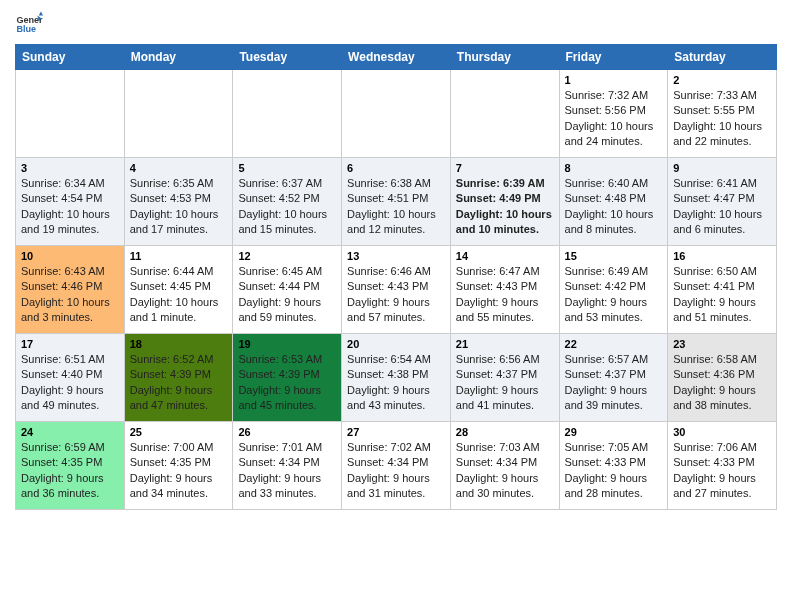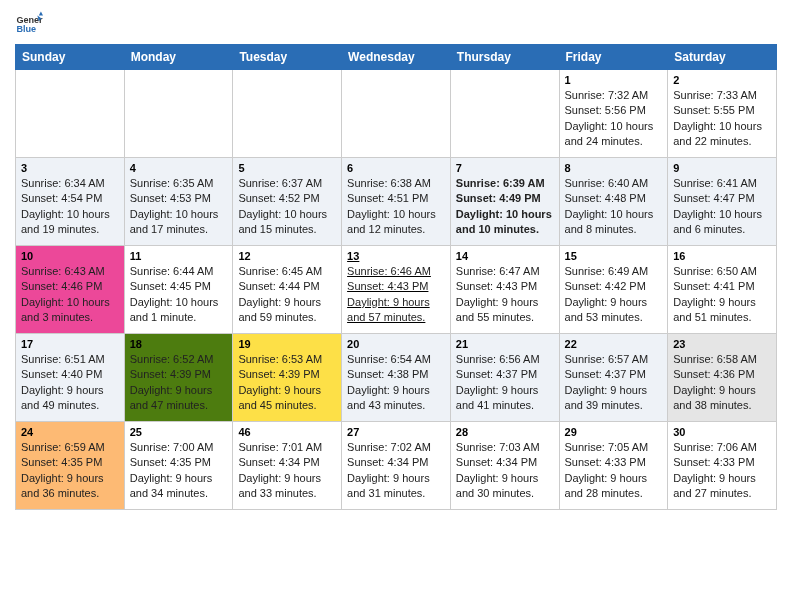--- a/index.html
+++ b/index.html
@@ -190,42 +190,42 @@
         </td>
         <td style="background: rgb(238, 242, 247);">
           <span class="day-num">9</span>
           <div class="day-info" style="white-space: pre-line;">Sunrise: 6:41 AM
 Sunset: 4:47 PM
 Daylight: 10 hours
 and 6 minutes.</div>
         </td>
       </tr>
       <tr>
-        <td style="background: #ec4899;">
+        <td style="background: #fdba74;">
           <span class="day-num">10</span>
           <div class="day-info" style="white-space: pre-line;">Sunrise: 6:43 AM
 Sunset: 4:46 PM
 Daylight: 10 hours
 and 3 minutes.</div>
         </td>
         <td style="background: rgb(255, 255, 255);">
           <span class="day-num">11</span>
           <div class="day-info" style="white-space: pre-line;">Sunrise: 6:44 AM
 Sunset: 4:45 PM
 Daylight: 10 hours
 and 1 minute.</div>
         </td>
         <td style="background: rgb(255, 255, 255);">
           <span class="day-num">12</span>
           <div class="day-info" style="white-space: pre-line;">Sunrise: 6:45 AM
 Sunset: 4:44 PM
 Daylight: 9 hours
 and 59 minutes.</div>
         </td>
-        <td style="background: rgb(255, 255, 255); text-decoration: underline;">
+        <td style="background: rgb(255, 255, 255);">
           <span class="day-num">13</span>
           <div class="day-info" style="white-space: pre-line;">Sunrise: 6:46 AM
 Sunset: 4:43 PM
 Daylight: 9 hours
 and 57 minutes.</div>
         </td>
         <td style="background: rgb(255, 255, 255);">
           <span class="day-num">14</span>
           <div class="day-info" style="white-space: pre-line;">Sunrise: 6:47 AM
 Sunset: 4:43 PM
@@ -255,21 +255,21 @@
 Daylight: 9 hours
 and 49 minutes.</div>
         </td>
         <td style="background: #4d7c0f;">
           <span class="day-num">18</span>
           <div class="day-info" style="white-space: pre-line;">Sunrise: 6:52 AM
 Sunset: 4:39 PM
 Daylight: 9 hours
 and 47 minutes.</div>
         </td>
-        <td style="background: #fde047;">
+        <td style="background: #15803d;">
           <span class="day-num">19</span>
           <div class="day-info" style="white-space: pre-line;">Sunrise: 6:53 AM
 Sunset: 4:39 PM
 Daylight: 9 hours
 and 45 minutes.</div>
         </td>
         <td style="background: rgb(238, 242, 247);">
           <span class="day-num">20</span>
           <div class="day-info" style="white-space: pre-line;">Sunrise: 6:54 AM
 Sunset: 4:38 PM
@@ -292,36 +292,36 @@
         </td>
         <td style="background: #e5e5e5;">
           <span class="day-num">23</span>
           <div class="day-info" style="white-space: pre-line;">Sunrise: 6:58 AM
 Sunset: 4:36 PM
 Daylight: 9 hours
 and 38 minutes.</div>
         </td>
       </tr>
       <tr>
-        <td style="background: #fdba74; margin-left: 13px;">
+        <td style="background: #86efac; margin-left: 13px;">
           <span class="day-num">24</span>
           <div class="day-info" style="white-space: pre-line;">Sunrise: 6:59 AM
 Sunset: 4:35 PM
 Daylight: 9 hours
 and 36 minutes.</div>
         </td>
         <td style="background: rgb(255, 255, 255);">
           <span class="day-num">25</span>
           <div class="day-info" style="white-space: pre-line;">Sunrise: 7:00 AM
 Sunset: 4:35 PM
 Daylight: 9 hours
 and 34 minutes.</div>
         </td>
         <td style="background: rgb(255, 255, 255);">
-          <span class="day-num">46</span>
+          <span class="day-num">26</span>
           <div class="day-info" style="white-space: pre-line;">Sunrise: 7:01 AM
 Sunset: 4:34 PM
 Daylight: 9 hours
 and 33 minutes.</div>
         </td>
         <td style="background: rgb(255, 255, 255);">
           <span class="day-num">27</span>
           <div class="day-info" style="white-space: pre-line;">Sunrise: 7:02 AM
 Sunset: 4:34 PM
 Daylight: 9 hours

